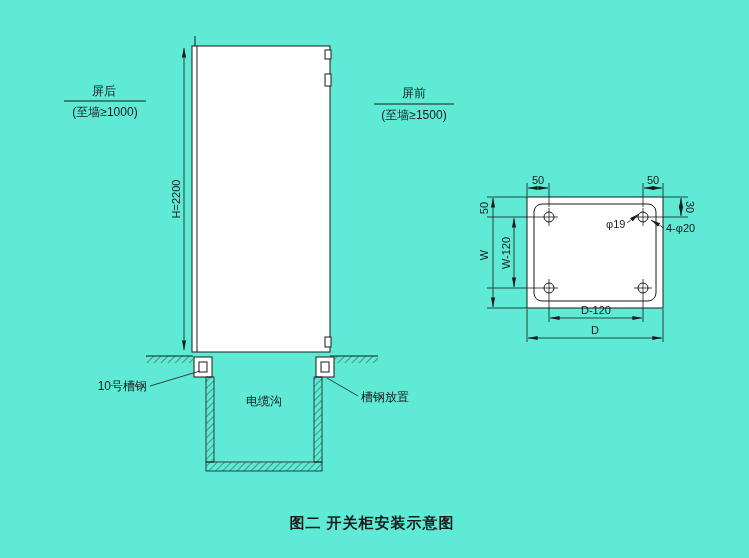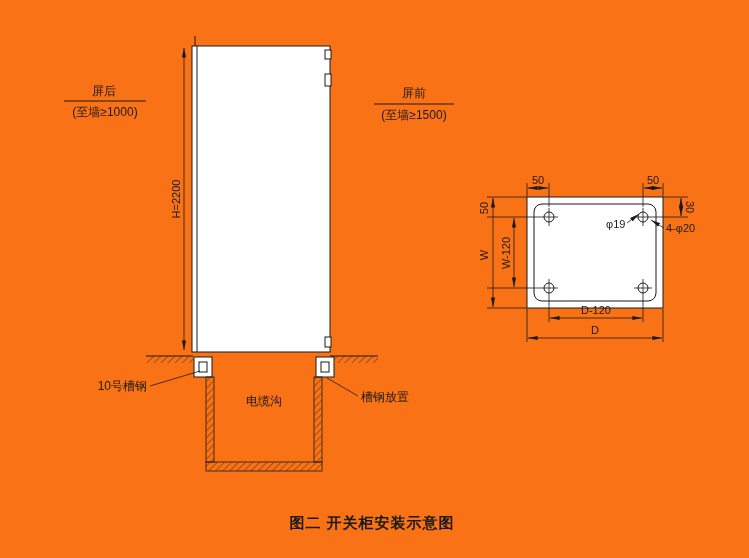--- a/index.html
+++ b/index.html
@@ -3,21 +3,21 @@
 <meta charset="utf-8">
 <style>
   html, body {
     margin: 0;
     padding: 0;
     background: #ffffff;
   }
   .canvas {
     width: 749px;
     height: 558px;
-    background: #f97316;
+    background: #5eead4;
     position: relative;
     font-family: "Liberation Sans", "DejaVu Sans", sans-serif;
     overflow: hidden;
   }
   svg { display: block; }
   svg text {
     font-family: "Liberation Sans", "DejaVu Sans", sans-serif;
     fill: #1a1a1a;
   }
   .lbl  { font-size: 12px; }

